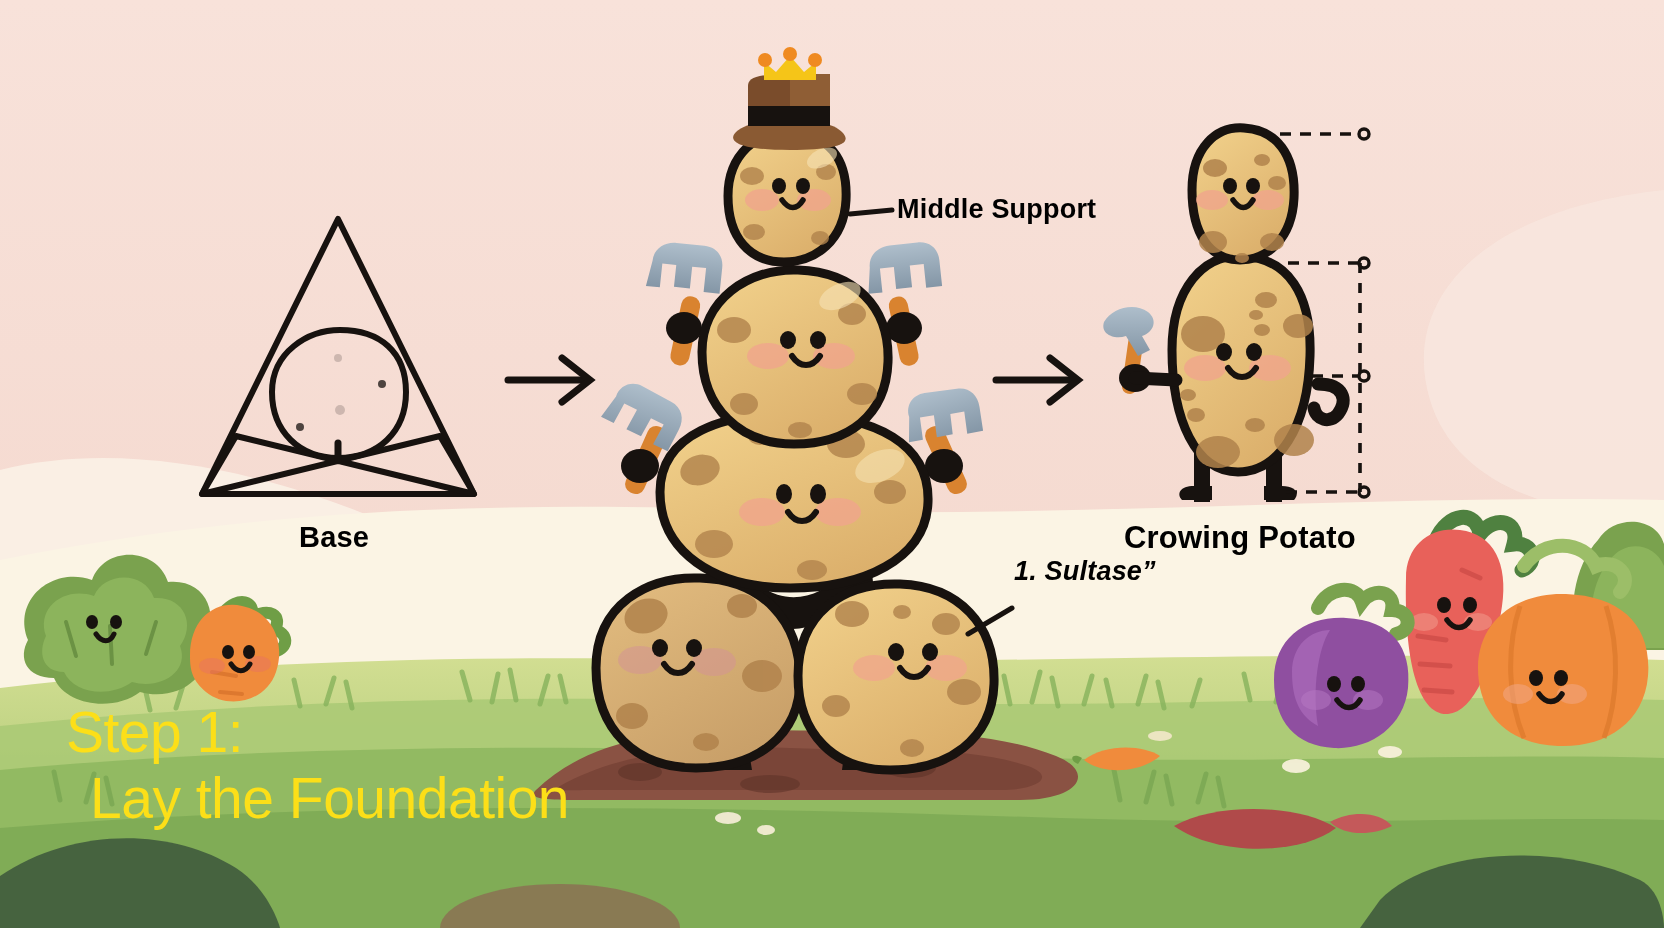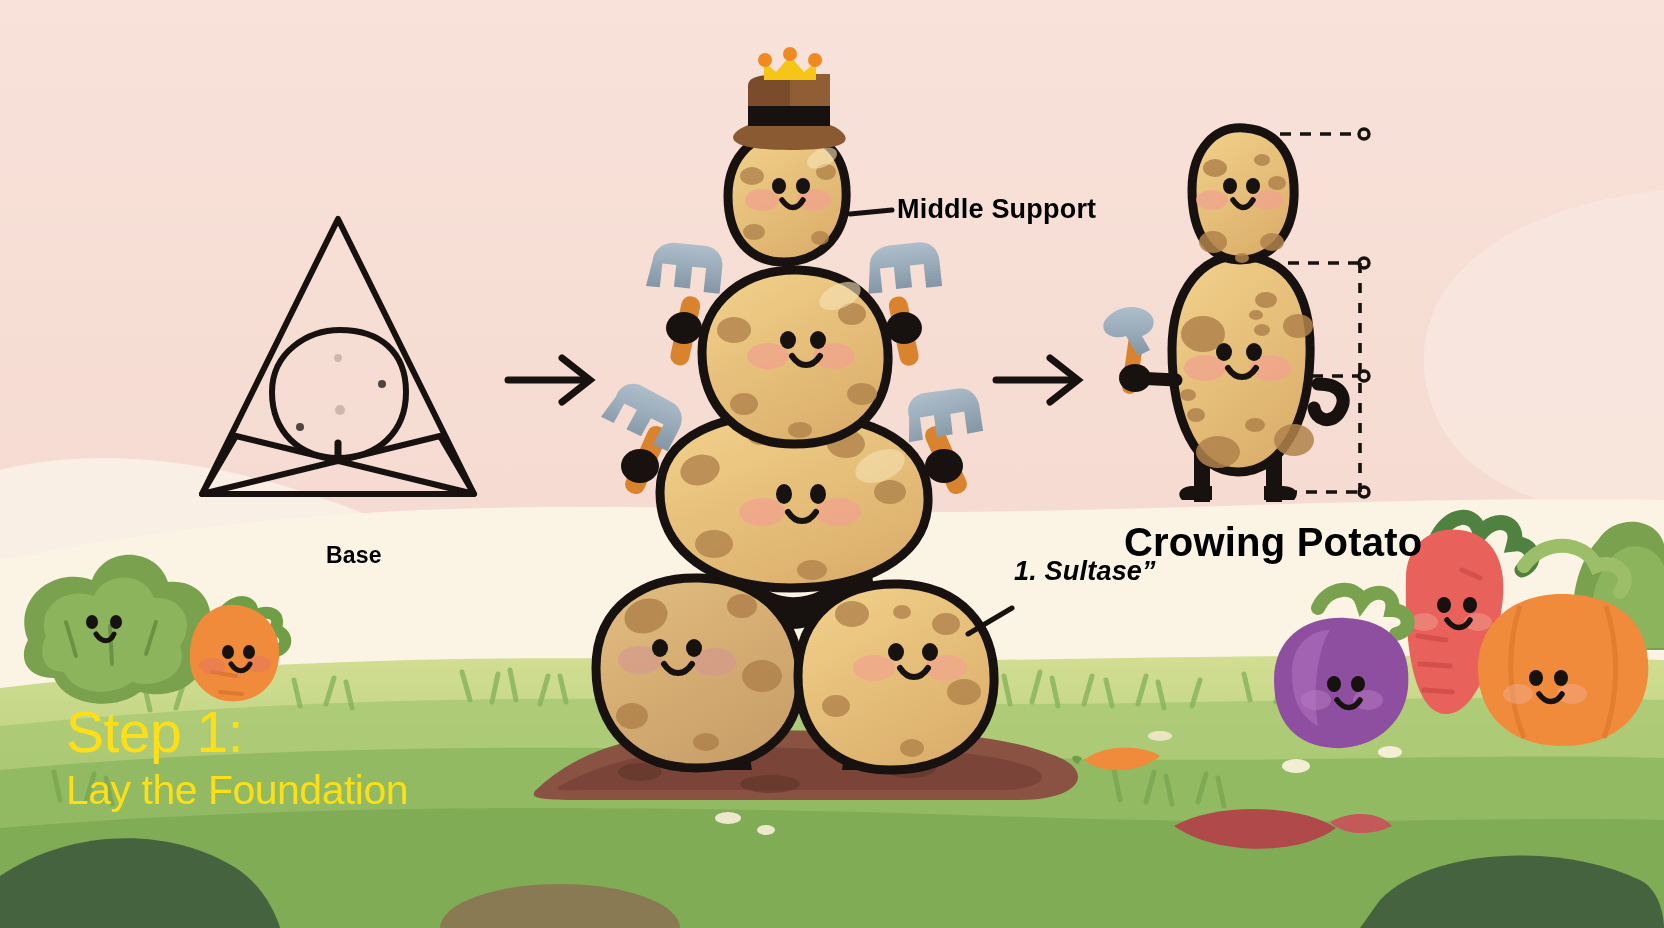--- a/index.html
+++ b/index.html
@@ -9,30 +9,30 @@
     background:#f7e3da;
   }
   svg{display:block;}
   #scene{position:absolute;inset:0;width:1664px;height:928px;}
 
   .lbl{
     position:absolute;font-weight:bold;color:#000000;
     letter-spacing:.2px;white-space:nowrap;
   }
   #lbl-middle{left:897px;top:194px;font-size:27px;}
-  #lbl-base{left:299px;top:542px;font-size:23px;margin-left:27px;}
-  #lbl-crowing{left:1124px;top:520px;font-size:40px;}
+  #lbl-base{left:299px;top:521px;font-size:29px;}
+  #lbl-crowing{left:1124px;top:520px;font-size:31px;}
   #lbl-sultase{left:1014px;top:556px;font-size:27px;font-style:italic;}
 
   #title{
     position:absolute;left:66px;top:704px;line-height:1.0;
     color:#fcdf18;font-weight:normal;white-space:nowrap;
   }
   #title .t1{font-size:57px;display:block;letter-spacing:-.5px;}
-  #title .t2{font-size:41px;display:block;letter-spacing:-.5px;margin-top:9px;}
+  #title .t2{font-size:57px;display:block;letter-spacing:-.5px;margin-top:9px;margin-left:24px;}
 </style>
 </head>
 <body>
 
 <div id="stage">
 
   <svg id="scene" viewBox="0 0 1664 928">
     <defs>
       <linearGradient id="gSky" x1="0" y1="0" x2="0" y2="1">
         <stop offset="0" stop-color="#f8e2da"></stop>

